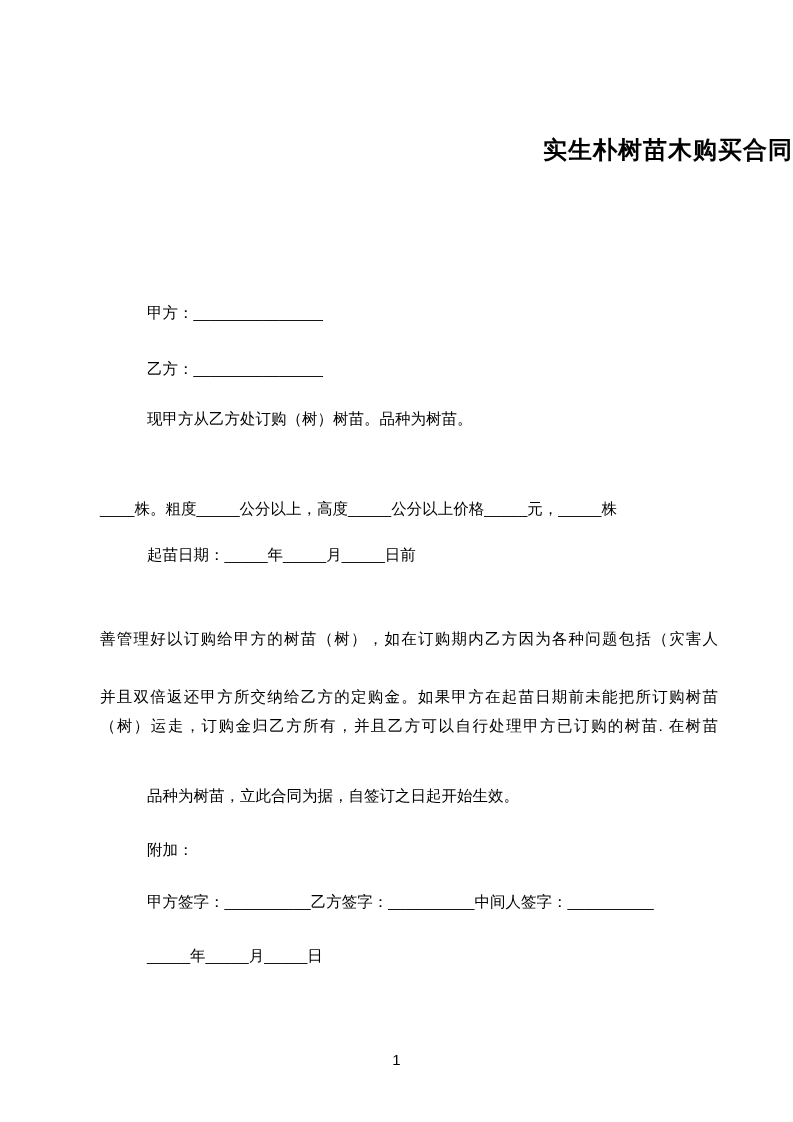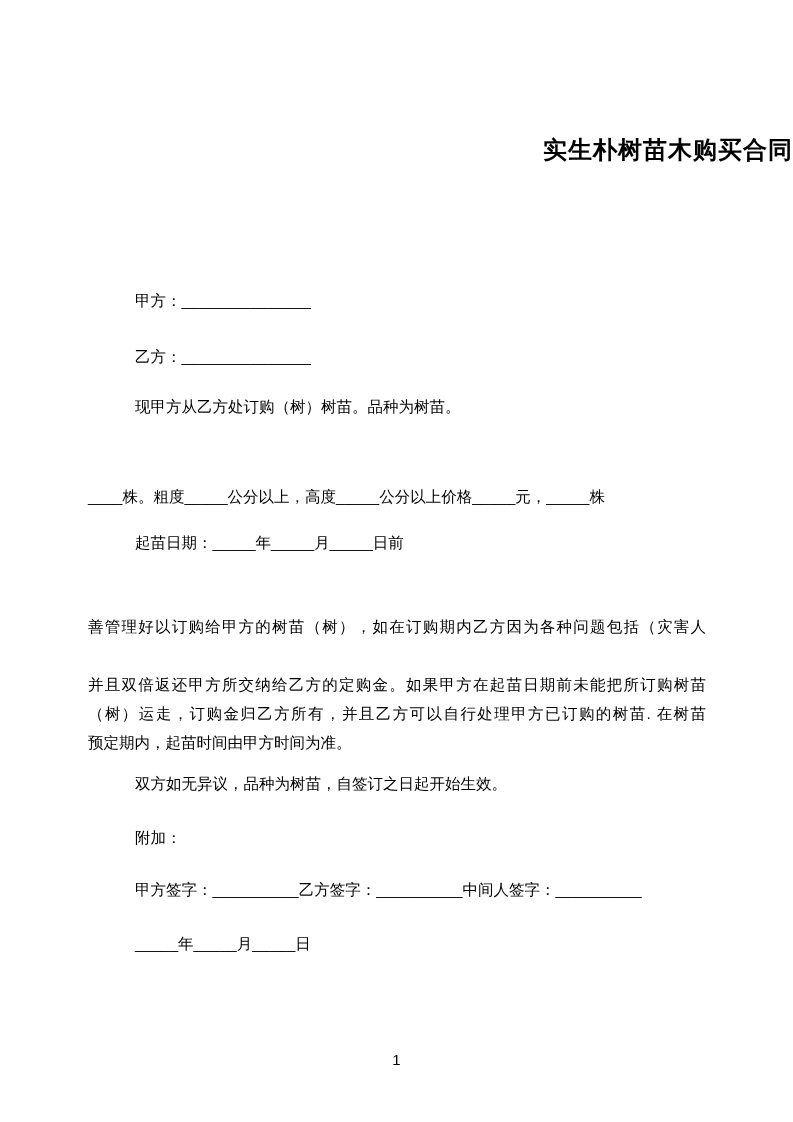--- a/index.html
+++ b/index.html
@@ -25,21 +25,21 @@
     text-align: right;
     font-size: 24px;
     font-weight: bold;
     letter-spacing: 1px;
     line-height: 32px;
   }
   .ln {
     position: absolute;
     left: 88px;
     width: 618px;
-    margin: 0;
+    margin: 12px;
     font-size: 15.5px;
     line-height: 20px;
     white-space: pre-wrap;
     text-align: left;
   }
   .indent { padding-left: 47px; width: 571px; }
   .fill {
     text-align: justify;
     text-align-last: justify;
   }
@@ -67,23 +67,22 @@
 
   <p class="ln indent" style="top:397px">现甲方从乙方处订购（树）树苗。品种为树苗。</p>
 
   <p class="ln" style="top:487px">____株。粗度_____公分以上，高度_____公分以上价格_____元，_____株</p>
 
   <p class="ln indent" style="top:533px">起苗日期：_____年_____月_____日前</p>
 
   <p class="ln fill" style="top:617px">善管理好以订购给甲方的树苗（树），如在订购期内乙方因为各种问题包括（灾害人</p>
   <p class="ln fill" style="top:675px">并且双倍返还甲方所交纳给乙方的定购金。如果甲方在起苗日期前未能把所订购树苗</p>
   <p class="ln fill" style="top:704px">（树）运走，订购金归乙方所有，并且乙方可以自行处理甲方已订购的树苗. 在树苗</p>
-  <p class="ln" style="top:733px">预定期内，起苗时间由甲方时间为准。</p>
 
-  <p class="ln indent" style="top:774px">双方如无异议，品种为树苗，自签订之日起开始生效。</p>
+  <p class="ln indent" style="top:774px">品种为树苗，立此合同为据，自签订之日起开始生效。</p>
 
   <p class="ln indent" style="top:828px">附加：</p>
 
   <p class="ln indent" style="top:880px">甲方签字：__________乙方签字：__________中间人签字：__________</p>
 
   <p class="ln indent" style="top:934px">_____年_____月_____日</p>
 
   <div class="footer-pagenum">1</div>
 
 </div>

